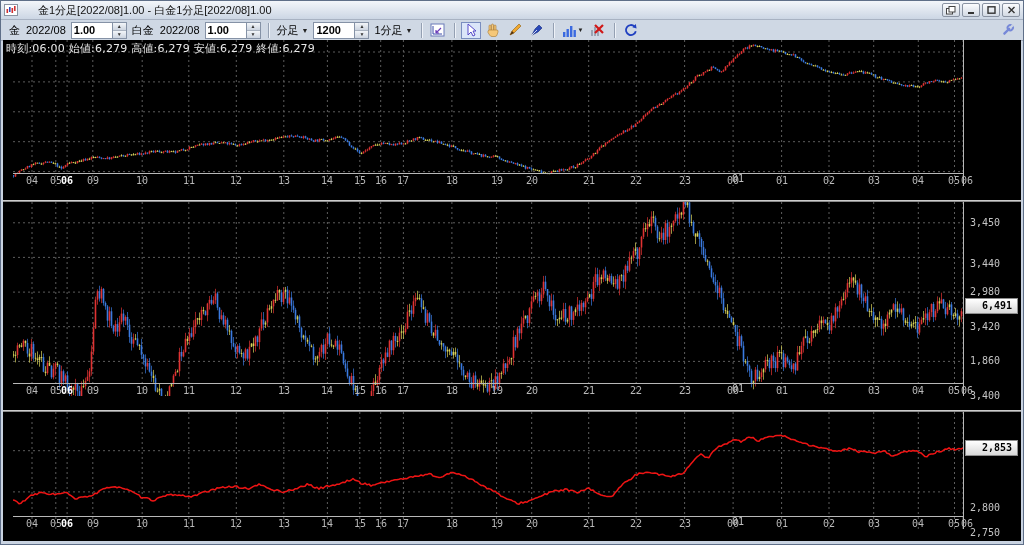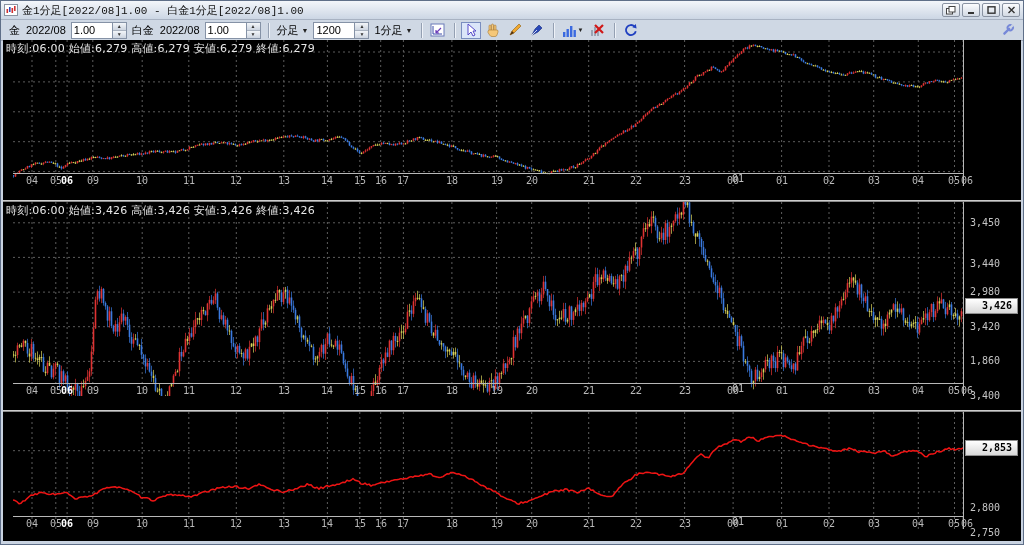--- a/index.html
+++ b/index.html
@@ -1,31 +1,31 @@
 <!DOCTYPE html>
 <html><head>
 <meta charset="utf-8">
 <style>
   html,body{margin:0;padding:0;background:#9aa4b2;}
   .window{position:relative;width:1024px;height:545px;background:#c9d3e1;border:1px solid #5f6f88;
     box-sizing:border-box;font-family:"Liberation Sans",sans-serif;overflow:hidden;}
   
   .titlebar{height:18px;display:flex;align-items:center;padding:0 3px;
     background:linear-gradient(#f3f6fa,#ccd6e4);border-bottom:1px solid #a8b2c2;}
-  .titlebar .title-text{font-size:11px;color:#111;margin-left:4px;flex:1;white-space:nowrap;overflow:hidden;font-family:Liberation Mono, monospace;}
+  .titlebar .title-text{font-size:11px;color:#111;margin-left:20px;flex:1;white-space:nowrap;overflow:hidden;}
   .app-icon{display:inline-flex;width:14px;height:12px;}
   .win-btns{display:flex;align-items:center;}
   .wbtn{width:18px;height:14px;margin-left:2px;border:1px solid #8a93a2;border-radius:2px;
     background:linear-gradient(#fbfcfe,#d3dae4);display:flex;align-items:center;justify-content:center;padding:0;cursor:default;}
   
   .toolbar{height:20px;display:flex;align-items:center;padding:0 5px;font-size:11px;color:#000;
     background:#cfd8e4;border-bottom:1px solid #9fa9ba;}
   .tb-label{margin:0 3px;white-space:nowrap;}
   .spin{display:flex;align-items:stretch;height:15px;border:1px solid #8592a6;background:#fff;margin:0 2px;}
-  .spin input{width:36px;border:0;outline:0;font-size:11px;padding:0 2px;font-family:"Liberation Sans",sans-serif;}
+  .spin input{width:36px;border:0;outline:0;font-size:11px;padding:0 2px;font-family:"Liberation Sans",sans-serif;font-weight:bold;}
   .spin-btns{display:flex;flex-direction:column;width:13px;border-left:1px solid #8592a6;}
   .spin-btns span{flex:1;font-size:5px;line-height:6px;text-align:center;color:#333;background:linear-gradient(#f2f5f9,#cdd5e0);border-bottom:1px solid #aab3c0;}
   .spin-btns span:last-child{border-bottom:0;}
   .combo{display:flex;align-items:center;margin:0 3px;white-space:nowrap;}
   .combo .arrow{font-size:7px;margin-left:3px;color:#222;}
   .tb-sep{width:1px;height:15px;background:#94a0b2;box-shadow:1px 0 0 #eef2f8;margin:0 5px;}
   .tb-btn{width:20px;height:17px;display:flex;align-items:center;justify-content:center;border:1px solid transparent;background:transparent;padding:0;margin:0 1px;}
   .tb-btn.active{border:1px solid #7a8ebf;background:#dbe6f9;}
   .tb-right{margin-left:auto;display:flex;align-items:center;}
   
@@ -1207,21 +1207,20 @@
           <span style="left: 769px;">01</span>
           <span style="left: 816px;">02</span>
           <span style="left: 861px;">03</span>
           <span style="left: 905px;">04</span>
           <span style="left: 941px;">05</span>
           <span style="left: 954px;">06</span>
         </div>
     </section>
     <div class="divider"></div>
     <section class="panel p2">
-      <div class="info">時刻:06:00 始値:3,426 高値:3,426 安値:3,426 終値:3,426</div>
       <div class="plot">
           <svg width="950" height="194" style="position:absolute;left:0;top:0">
             <line x1="0" y1="159.4" x2="950" y2="159.4" stroke="#5d5d5d" stroke-width="1" stroke-dasharray="2 3"></line>
             <line x1="0" y1="124.7" x2="950" y2="124.7" stroke="#5d5d5d" stroke-width="1" stroke-dasharray="2 3"></line>
             <line x1="0" y1="90.1" x2="950" y2="90.1" stroke="#5d5d5d" stroke-width="1" stroke-dasharray="2 3"></line>
             <line x1="0" y1="55.4" x2="950" y2="55.4" stroke="#5d5d5d" stroke-width="1" stroke-dasharray="2 3"></line>
             <line x1="0" y1="20.8" x2="950" y2="20.8" stroke="#5d5d5d" stroke-width="1" stroke-dasharray="2 3"></line>
             <line x1="19.0" y1="0" x2="19.0" y2="194" stroke="#5d5d5d" stroke-width="1" stroke-dasharray="2 3"></line>
             <line x1="42.8" y1="0" x2="42.8" y2="194" stroke="#5d5d5d" stroke-width="1" stroke-dasharray="2 3"></line>
             <line x1="54.1" y1="0" x2="54.1" y2="194" stroke="#5d5d5d" stroke-width="1" stroke-dasharray="2 3"></line>
@@ -2227,21 +2226,21 @@
           <span style="left: 941px;">05</span>
           <span style="left: 954px;">06</span>
         </div>
       <div class="axis">
           <span class="lbl" style="top: 15px;">3,450</span>
           <span class="lbl" style="top: 49px; margin-top: 7px;">3,440</span>
           <span class="lbl" style="top: 84px;">2,980</span>
           <span class="lbl" style="top: 119px;">3,420</span>
           <span class="lbl" style="top: 153px;">1,860</span>
           <span class="lbl" style="top: 188px;">3,400</span>
-          <div class="cur" style="top: 96px;">3,426</div>
+          <div class="cur" style="top: 96px;">6,491</div>
         </div>
     </section>
     <div class="divider"></div>
     <section class="panel p3">
       <div class="plot">
           <svg width="950" height="117" style="position:absolute;left:0;top:0">
             <line x1="0" y1="79.9" x2="950" y2="79.9" stroke="#5d5d5d" stroke-width="1" stroke-dasharray="2 3"></line>
             <line x1="0" y1="38.7" x2="950" y2="38.7" stroke="#5d5d5d" stroke-width="1" stroke-dasharray="2 3"></line>
             <line x1="19.0" y1="0" x2="19.0" y2="117" stroke="#5d5d5d" stroke-width="1" stroke-dasharray="2 3"></line>
             <line x1="42.8" y1="0" x2="42.8" y2="117" stroke="#5d5d5d" stroke-width="1" stroke-dasharray="2 3"></line>

